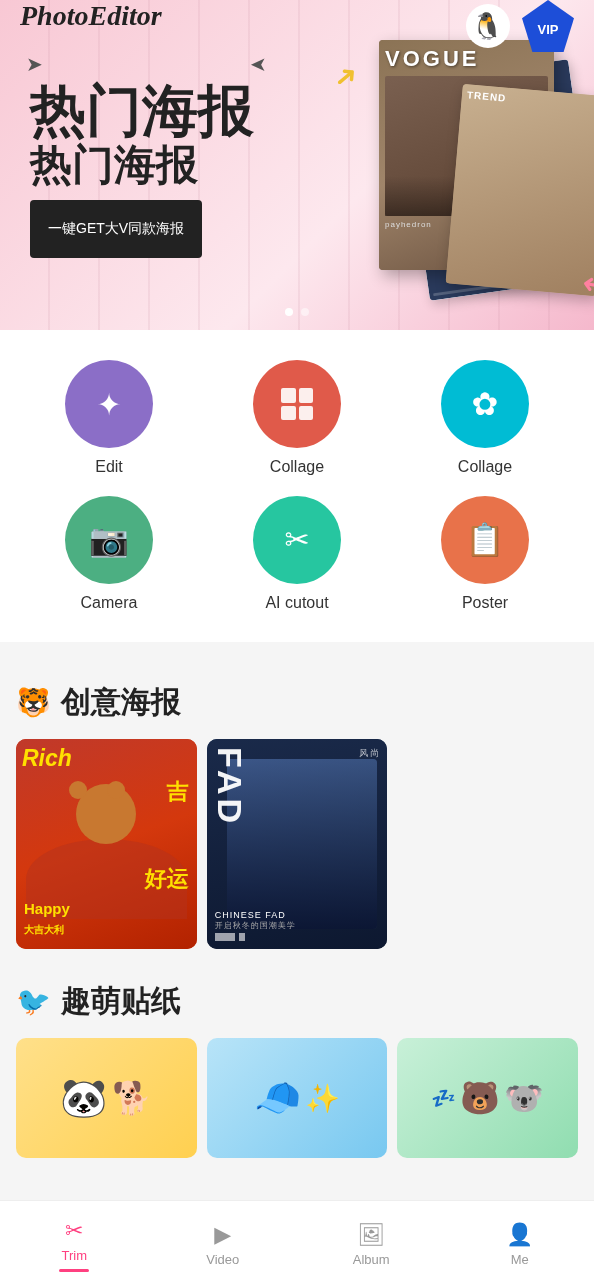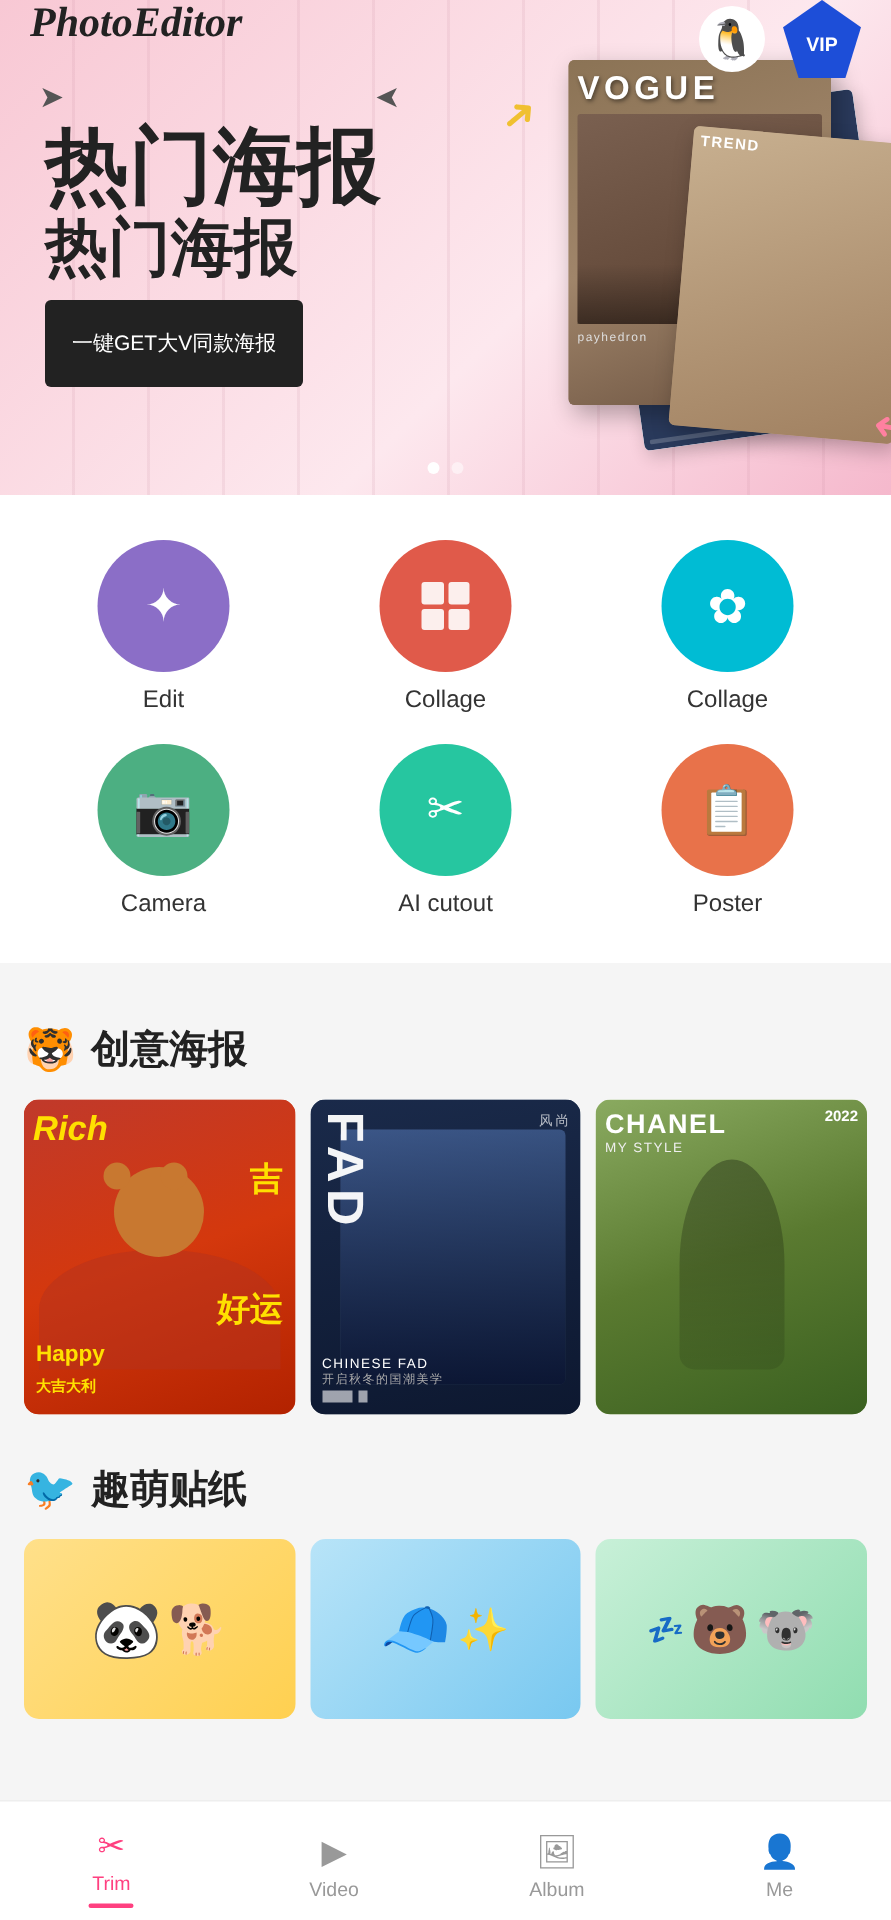--- a/index.html
+++ b/index.html
@@ -196,21 +196,21 @@
     .section-header {
       display: flex;
       align-items: center;
       gap: 10px;
       margin-bottom: 16px;
     }
     .section-emoji {
       font-size: 28px;
     }
     .section-title {
-      font-size: 26px;
+      font-size: 30px;
       font-weight: 700;
       color: #222;
     }
     .card-grid {
       display: grid;
       grid-template-columns: repeat(3, 1fr);
       gap: 10px;
     }
     .card {
       border-radius: 10px;
@@ -473,32 +473,20 @@
             <div>CHINESE FAD</div>
             <div class="card-2-cn">开启秋冬的国潮美学</div>
             <div style="display:flex;align-items:center;gap:4px;margin-top:2px;">
               <div style="width:20px;height:8px;background:#fff;opacity:0.6;"></div>
               <div style="width:6px;height:8px;background:#fff;opacity:0.6;"></div>
             </div>
           </div>
         </div>
       </div>
 
-      <div class="card">
-        <div class="card-3-inner">
-          <div style="position:absolute;top:0;left:0;width:100%;height:100%;background:linear-gradient(160deg,#8aaa60,#5a7a30,#3a6020);"></div>
-          <div style="position:absolute;top:6px;left:6px;right:6px;z-index:2;">
-            <div style="font-size:18px;font-weight:900;color:#fff;letter-spacing:1px;">CHANEL</div>
-            <div style="font-size:9px;color:#eee;letter-spacing:1px;">MY STYLE</div>
-          </div>
-          <div style="position:absolute;top:6px;right:6px;font-size:10px;color:#fff;font-weight:bold;z-index:2;">2022</div>
-
-          <div style="position:absolute;top:40px;left:50%;transform:translateX(-50%);width:70px;height:140px;background:linear-gradient(180deg,rgba(0,0,0,0.3),rgba(0,0,0,0.1));border-radius:50% 50% 10px 10px;z-index:2;"></div>
-        </div>
-      </div>
 
     </div>
   </div>
 
   <div class="sticker-section">
     <div class="section-header">
       <span class="section-emoji">🐦</span>
       <span class="section-title">趣萌贴纸</span>
     </div>
     <div class="sticker-grid">

